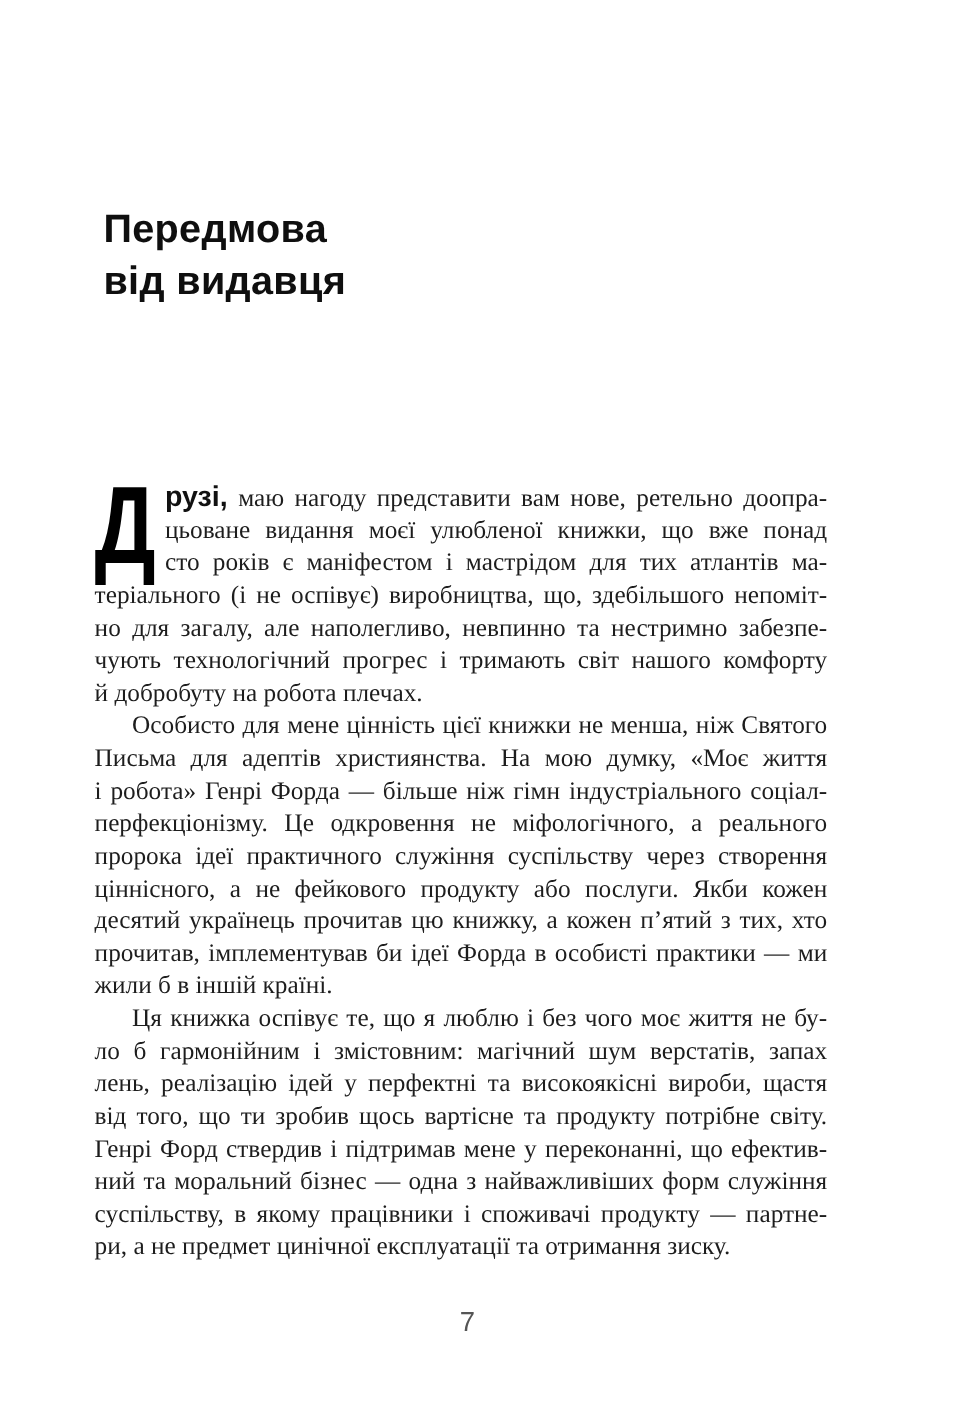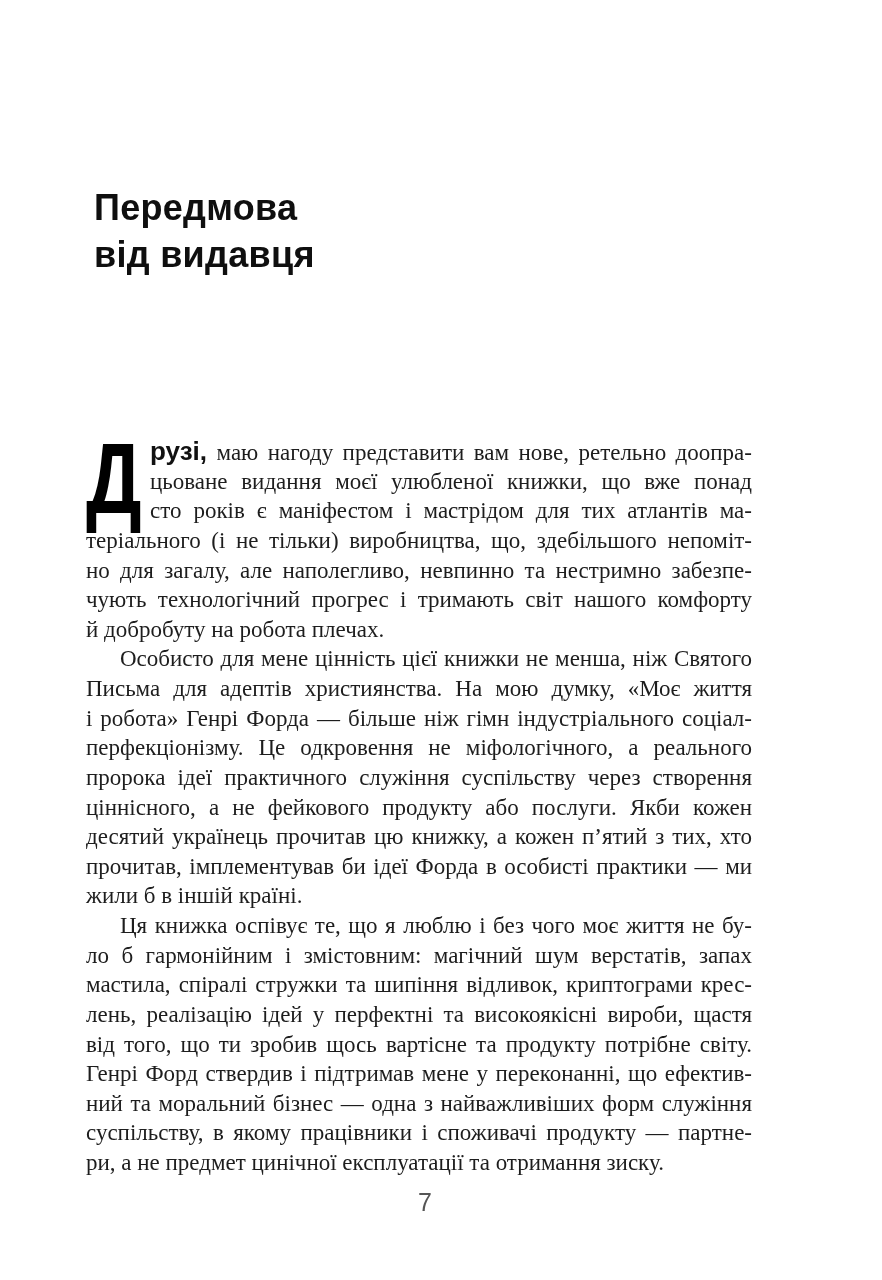--- a/index.html
+++ b/index.html
@@ -97,40 +97,39 @@
     <div>від видавця</div>
   </h1>
 
   <div class="text-block">
     <div class="dropcap">Д</div>
     <div>
         <div class="paragraph">
           <div class="line beside-dropcap"><span class="lead-word">рузі,</span> маю нагоду представити вам нове, ретельно доопра-</div>
           <div class="line beside-dropcap">цьоване видання моєї улюбленої книжки, що вже понад</div>
           <div class="line beside-dropcap">сто років є маніфестом і мастрідом для тих атлантів ма-</div>
-          <div class="line">теріального (і не тільки) виробництва, що, здебільшого непоміт-</div>
+          <div class="line">теріального (і не оспівує) виробництва, що, здебільшого непоміт-</div>
           <div class="line">но для загалу, але наполегливо, невпинно та нестримно забезпе-</div>
           <div class="line">чують технологічний прогрес і тримають світ нашого комфорту</div>
           <div class="line last-line">й добробуту на робота плечах.</div>
         </div>
         <div class="paragraph">
           <div class="line first-line-indent">Особисто для мене цінність цієї книжки не менша, ніж Святого</div>
           <div class="line">Письма для адептів християнства. На мою думку, «Моє життя</div>
           <div class="line">і робота» Генрі Форда — більше ніж гімн індустріального соціал-</div>
           <div class="line">перфекціонізму. Це одкровення не міфологічного, а реального</div>
           <div class="line">пророка ідеї практичного служіння суспільству через створення</div>
           <div class="line">ціннісного, а не фейкового продукту або послуги. Якби кожен</div>
           <div class="line">десятий українець прочитав цю книжку, а кожен п’ятий з тих, хто</div>
           <div class="line">прочитав, імплементував би ідеї Форда в особисті практики — ми</div>
           <div class="line last-line">жили б в іншій країні.</div>
         </div>
         <div class="paragraph">
           <div class="line first-line-indent">Ця книжка оспівує те, що я люблю і без чого моє життя не бу-</div>
           <div class="line">ло б гармонійним і змістовним: магічний шум верстатів, запах</div>
-          <div class="line">мастила, спіралі стружки та шипіння відливок, криптограми крес-</div>
           <div class="line">лень, реалізацію ідей у перфектні та високоякісні вироби, щастя</div>
           <div class="line">від того, що ти зробив щось вартісне та продукту потрібне світу.</div>
           <div class="line">Генрі Форд ствердив і підтримав мене у переконанні, що ефектив-</div>
           <div class="line">ний та моральний бізнес — одна з найважливіших форм служіння</div>
           <div class="line">суспільству, в якому працівники і споживачі продукту — партне-</div>
           <div class="line last-line">ри, а не предмет цинічної експлуатації та отримання зиску.</div>
         </div>
       </div>
   </div>
 

